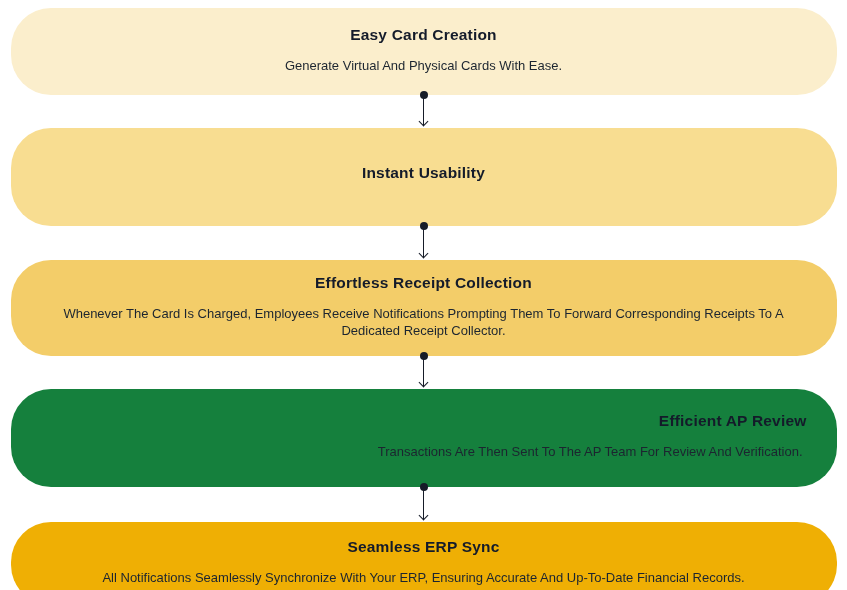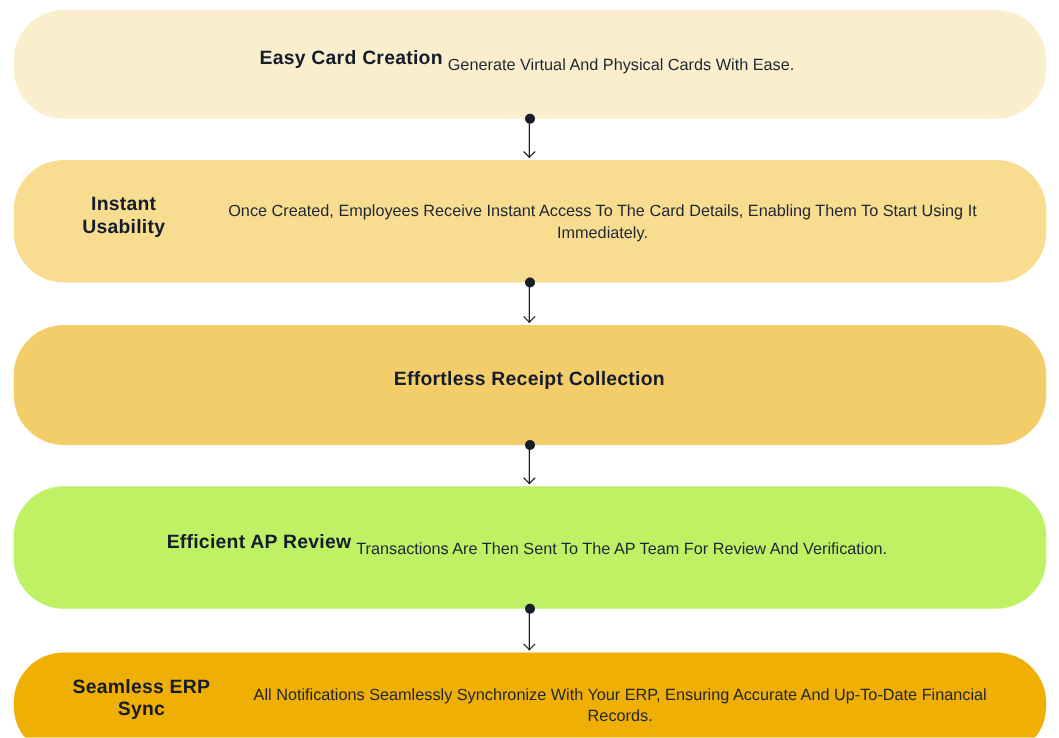--- a/index.html
+++ b/index.html
@@ -17,20 +17,21 @@
     padding-top: 8px;
     display: flex;
     flex-direction: column;
     align-items: center;
   }
   .card {
     width: 826px;
     box-sizing: border-box;
     border-radius: 40px;
     display: flex;
+    flex-direction: column;
     justify-content: center;
     align-items: center;
     text-align: center;
     padding: 0 30px;
   }
   .h87  { height: 87px; }
   .h85  { height: 98px; }
   .h100 { height: 96px; }
   .h83  { height: 83px; }
   .card .title {
@@ -93,40 +94,40 @@
   </section>
 
   <div class="connector c33">
     <span class="dot" style="background-color: rgb(22, 28, 40);"></span>
     <span class="line" style="background-color: rgb(22, 28, 40);"></span>
     <span class="arrow-head"></span>
   </div>
 
   <section class="card h85" style="background-color: rgb(248, 221, 145);">
     <h2 class="title">Instant Usability</h2>
-    <p class="desc">Once Created, Employees Receive Instant Access To The Card Details, Enabling Them To Start Using It Immediately.</p>
   </section>
 
   <div class="connector c34">
     <span class="dot" style="background-color: rgb(22, 28, 40);"></span>
     <span class="line" style="background-color: rgb(22, 28, 40);"></span>
     <span class="arrow-head"></span>
   </div>
 
   <section class="card h100" style="background-color: rgb(243, 205, 105);">
     <h2 class="title">Effortless Receipt Collection</h2>
+    <p class="desc">Whenever The Card Is Charged, Employees Receive Notifications Prompting Them To Forward Corresponding Receipts To A Dedicated Receipt Collector.</p>
   </section>
 
   <div class="connector c33">
     <span class="dot" style="background-color: rgb(22, 28, 40);"></span>
     <span class="line" style="background-color: rgb(22, 28, 40);"></span>
     <span class="arrow-head"></span>
   </div>
 
-  <section class="card h85" style="background-color: #bef264;">
+  <section class="card h85" style="background-color: #15803d; align-items: flex-end;">
     <h2 class="title">Efficient AP Review</h2>
     <p class="desc">Transactions Are Then Sent To The AP Team For Review And Verification.</p>
   </section>
 
   <div class="connector c35">
     <span class="dot" style="background-color: rgb(22, 28, 40);"></span>
     <span class="line" style="background-color: rgb(22, 28, 40);"></span>
     <span class="arrow-head"></span>
   </div>
 

